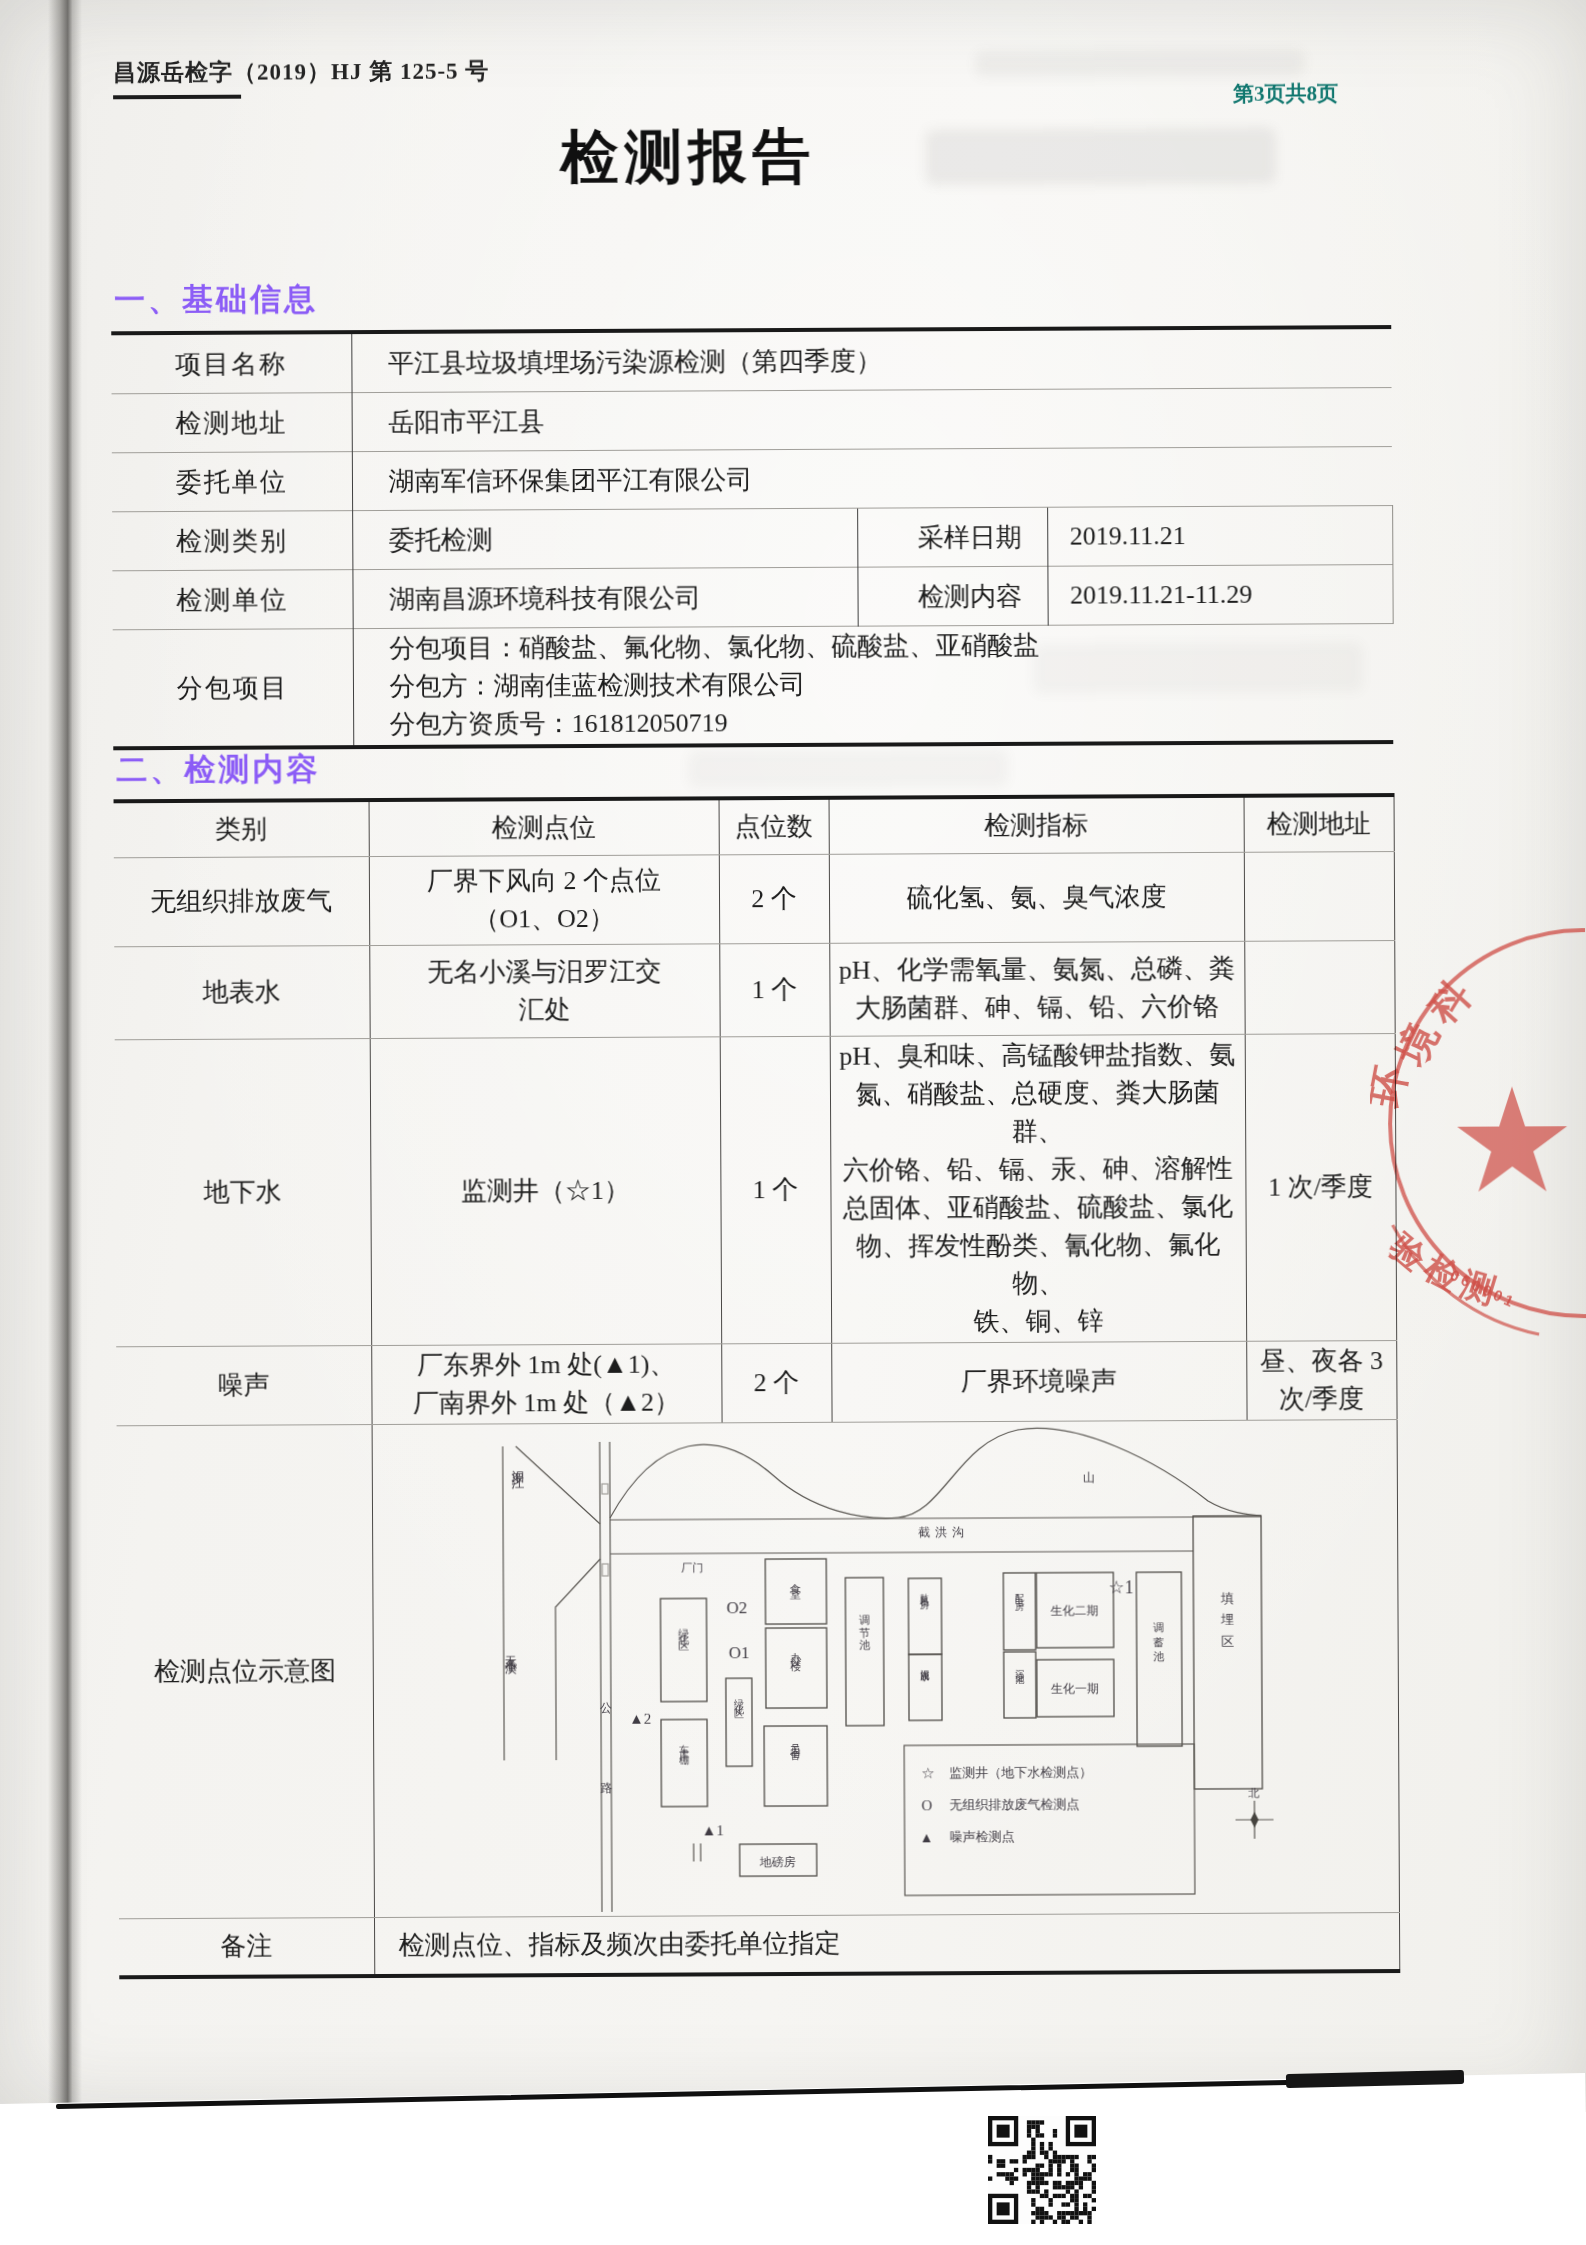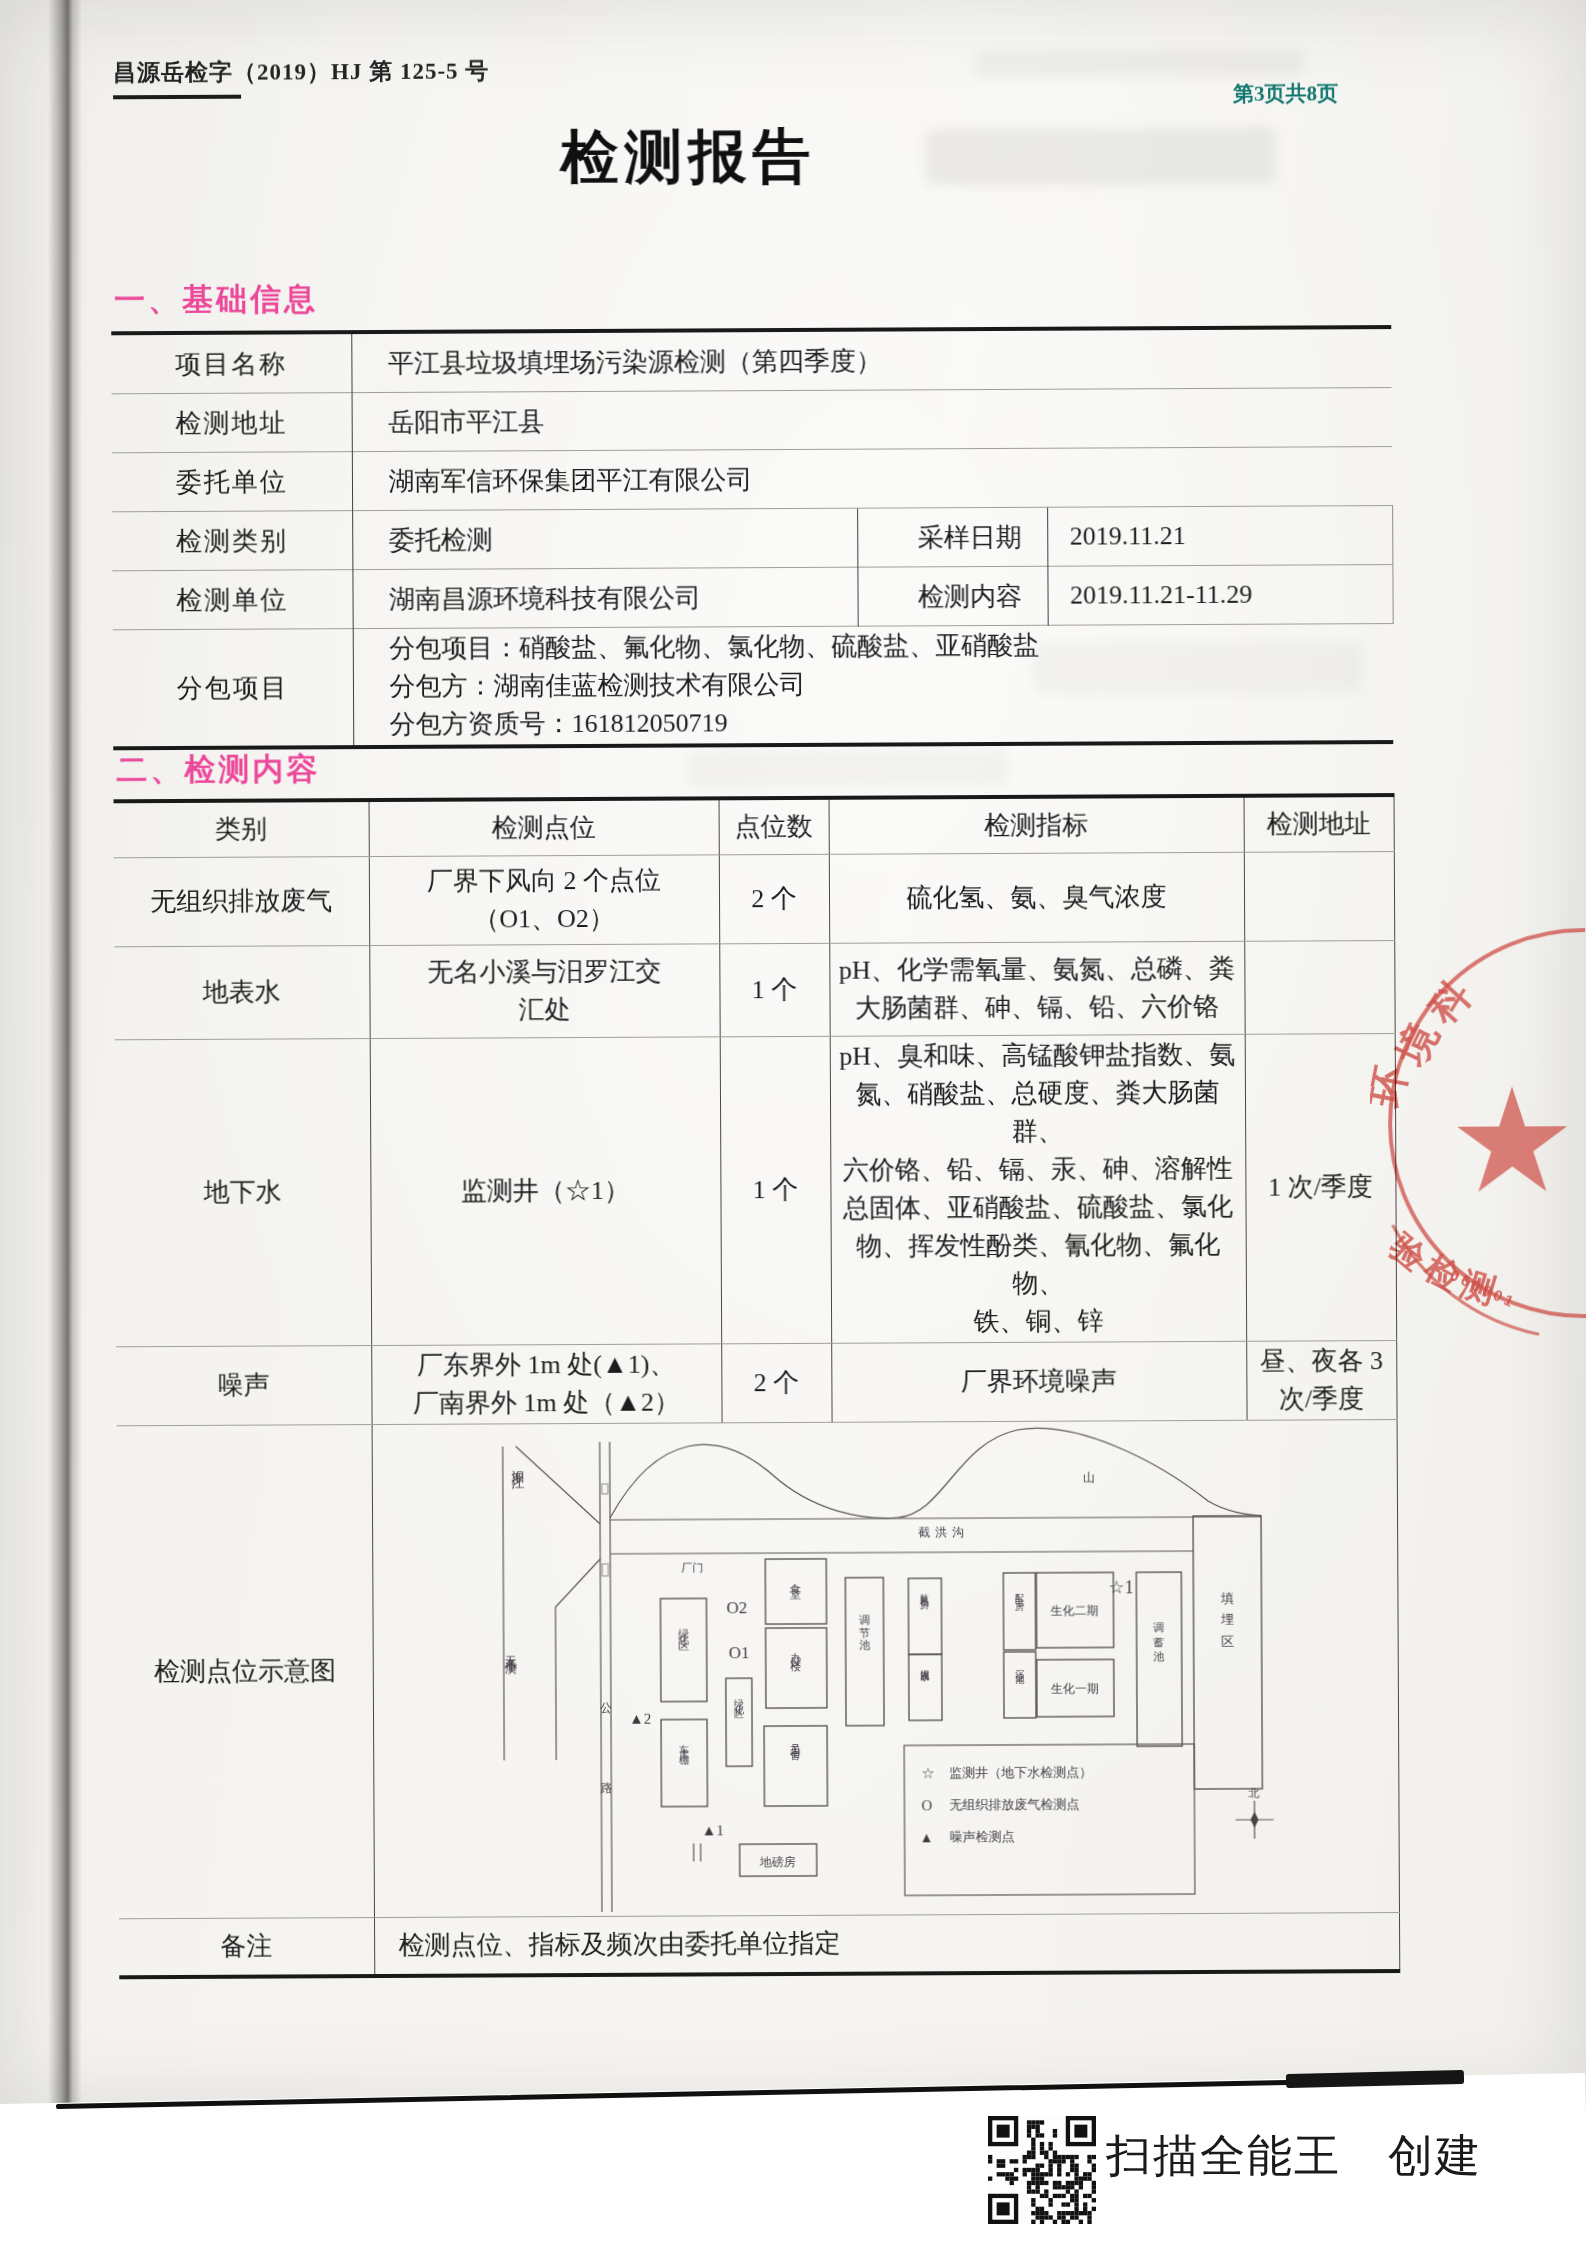--- a/index.html
+++ b/index.html
@@ -14,21 +14,21 @@
                      rgba(58,56,53,.68) 58%, rgba(58,56,53,.25) 72%, rgba(120,118,114,0) 100%); }
   .tilt { position:absolute; left:0; top:0; width:1586px; height:2245px;
           transform:rotate(-0.28deg); transform-origin:790px 1100px; }
   .sm { position:absolute; background:#6f6d69; filter:blur(6px); border-radius:8px; }
 
   .hdr-left  { position:absolute; left:118px; top:54px; font-size:23px; font-weight:bold; letter-spacing:1px; color:#232323; }
   .hdr-underline { position:absolute; left:118px; top:92px; width:128px; height:4px; background:#1c1c1c; }
   .hdr-right { position:absolute; left:1238px; top:82px; font-size:21px; font-weight:bold; color:#0f766e; }
   .title { position:absolute; top:118px; left:0; width:1586px; text-align:center; font-size:58px;
            font-weight:bold; letter-spacing:6px; color:#101010; transform:translateX(-100px); }
-  .sec-h { position:absolute; left:118px; font-size:31px; font-weight:bold; letter-spacing:3px; color:#ec4899;
+  .sec-h { position:absolute; left:118px; font-size:31px; font-weight:bold; letter-spacing:3px; color:#8b5cf6;
            font-family:"Liberation Sans","DejaVu Sans",sans-serif; }
   .sec-h.s1 { top:276px; } .sec-h.s2 { top:746px;text-align:center; }
 
   table { border-collapse:collapse; table-layout:fixed; font-size:26px; color:#1d1d1d; }
   .t1 { position:absolute; left:115px; top:328px; width:1280px;
         border-top:4px solid #191919; border-bottom:4px solid #191919; }
   .t1 td { border-top:1px solid #a09e99; vertical-align:middle; height:56px; }
   .t1 tr:first-child td { border-top:none; }
   .t1 td.lbl  { text-align:center; border-right:1px solid #3f3f3f; letter-spacing:2px; }
   .t1 td.val  { padding-left:36px; }
@@ -483,14 +483,13 @@
         <rect x="23" y="23" width="1" height="1" fill="#111"></rect>
         <rect x="10" y="24" width="1" height="1" fill="#111"></rect>
         <rect x="12" y="24" width="1" height="1" fill="#111"></rect>
         <rect x="15" y="24" width="1" height="1" fill="#111"></rect>
         <rect x="17" y="24" width="1" height="1" fill="#111"></rect>
         <rect x="18" y="24" width="1" height="1" fill="#111"></rect>
         <rect x="21" y="24" width="1" height="1" fill="#111"></rect>
         <rect x="23" y="24" width="1" height="1" fill="#111"></rect>
       </svg>
   </div>
-  <div class="scan-brand">扫描全能王　创建</div>
 </div>
 
 </body></html>

